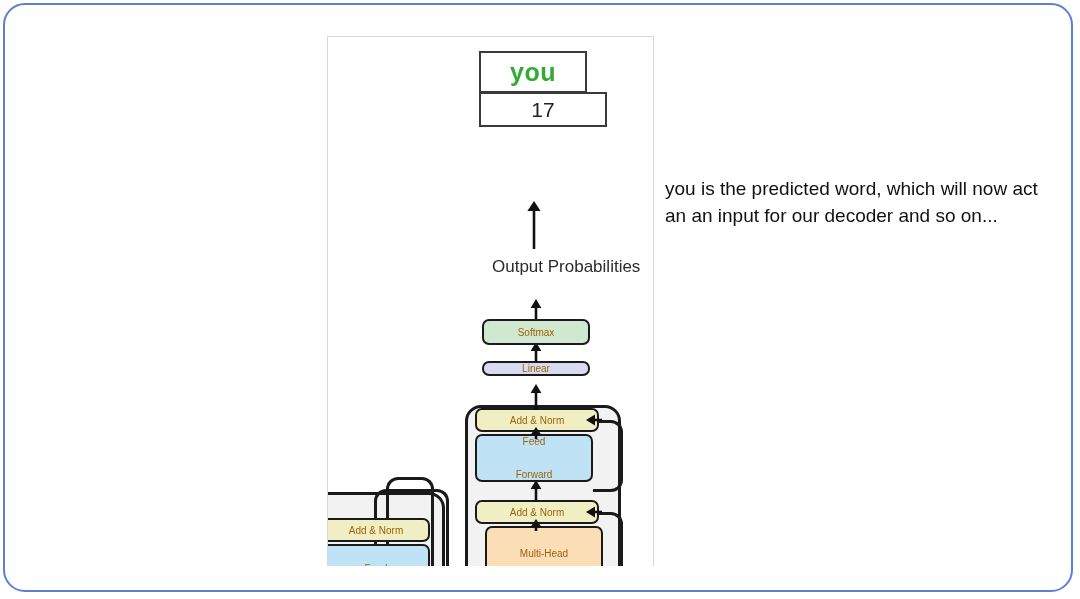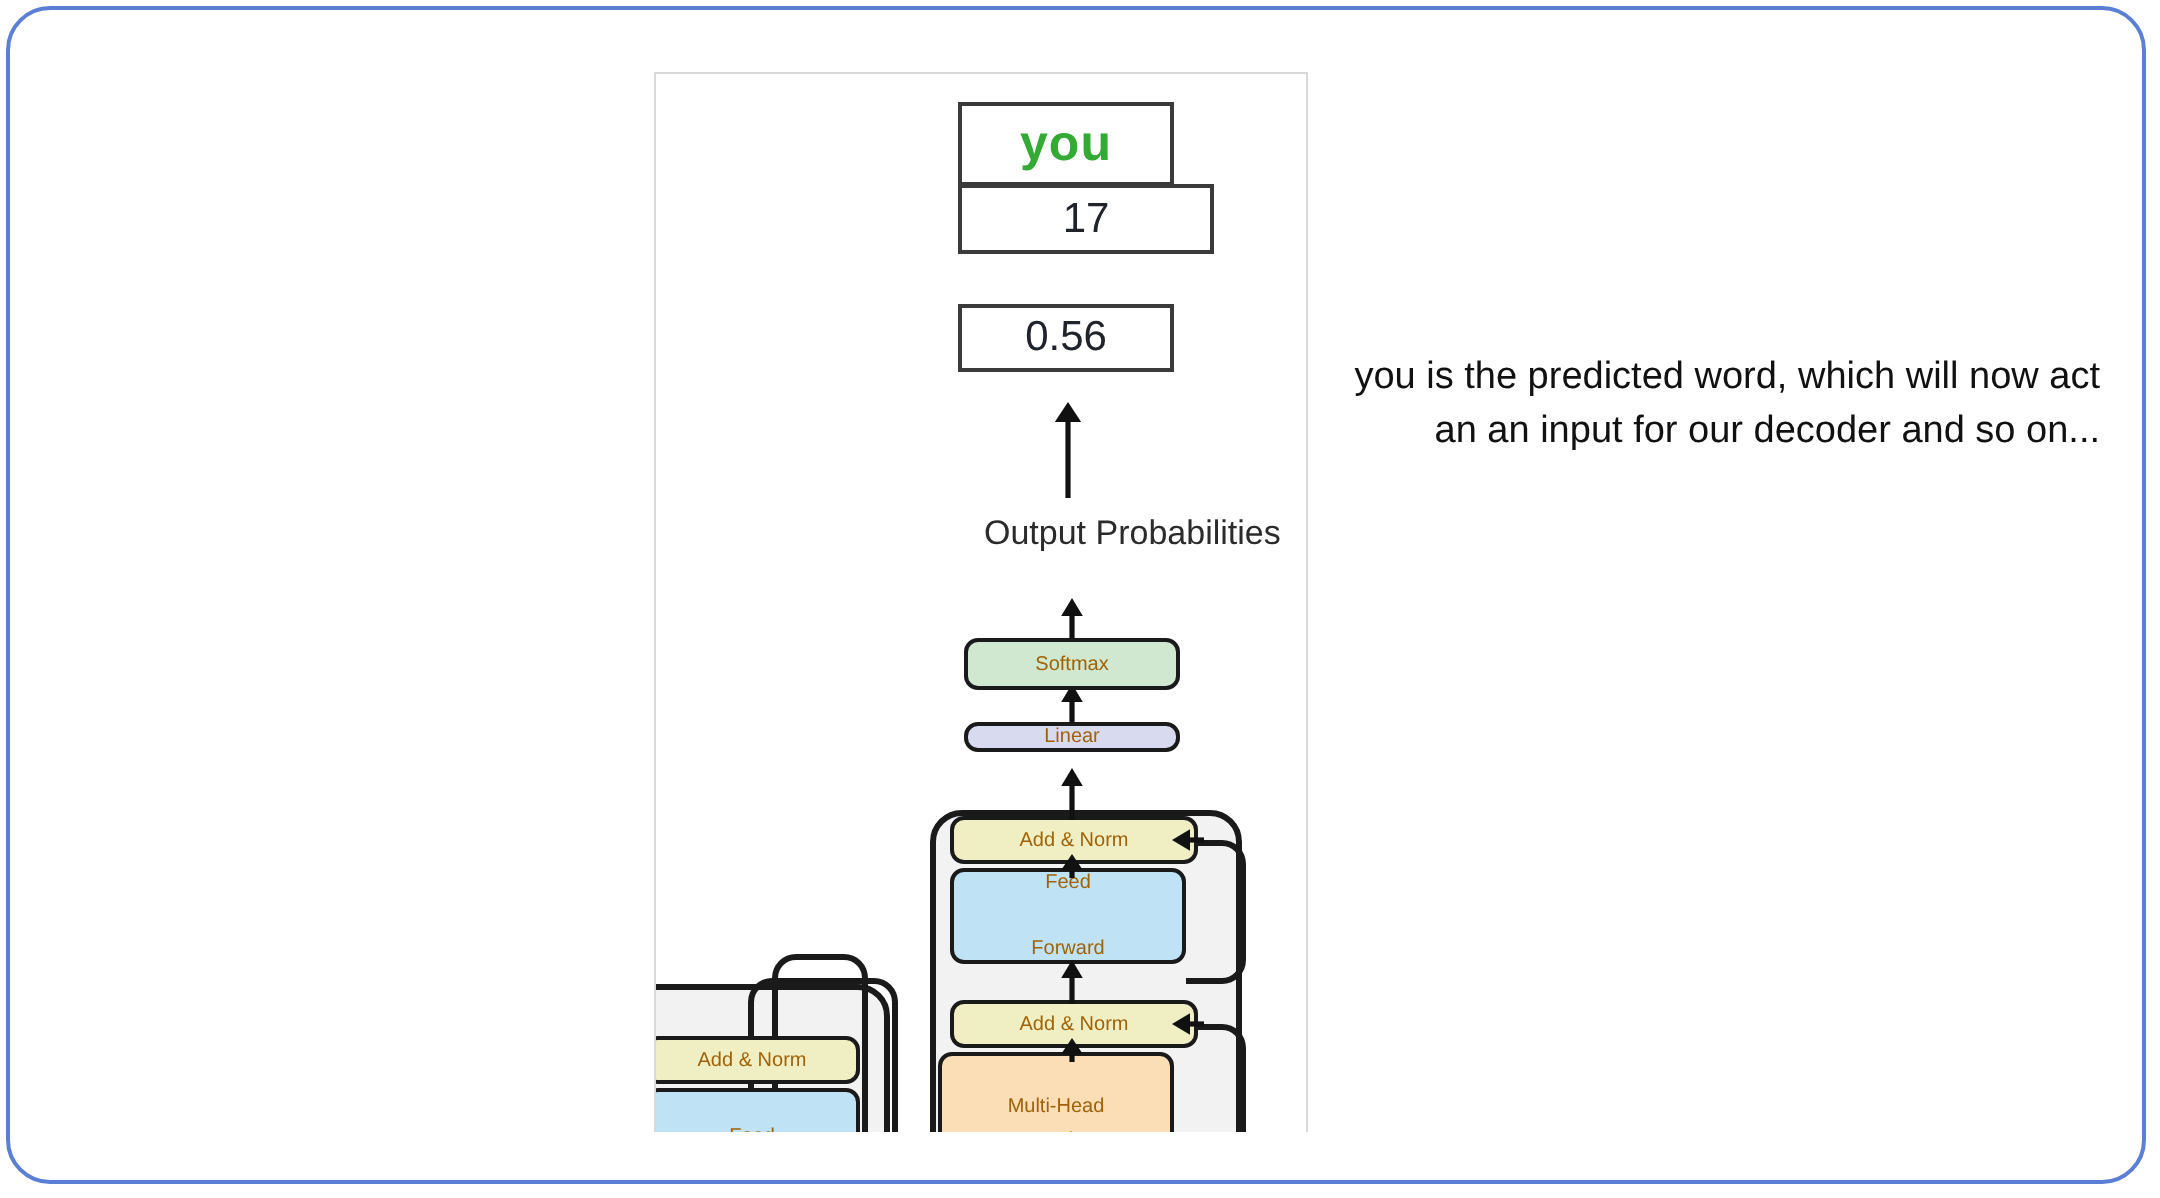--- a/index.html
+++ b/index.html
@@ -137,21 +137,21 @@
     height: 230px;
     box-sizing: border-box;
     border: 3px solid #1a1a1a;
     border-radius: 16px;
     background: #f2f2f2;
     z-index: 1;
   }
   #dec-addnorm-top { left: 147px; top: 371px; width: 124px; height: 24px; }
   #dec-feedforward { left: 147px; top: 397px; width: 118px; height: 48px; flex-direction: column; }
   #dec-addnorm-mid { left: 147px; top: 463px; width: 124px; height: 24px; }
-  #dec-attention   { left: 141px; top: 489px; width: 118px; height: 72px; flex-direction: column; }
+  #dec-attention   { left: 157px; top: 489px; width: 118px; height: 72px; flex-direction: column; }
 
   
   #encoder-container {
     position: absolute;
     left: -18px;
     top: 455px;
     width: 135px;
     height: 150px;
     box-sizing: border-box;
     border: 3px solid #1a1a1a;
@@ -170,43 +170,40 @@
     background: transparent;
     z-index: 2;
   }
 
   
   #caption {
     position: absolute;
     left: 660px;
     top: 170px;
     width: 385px;
-    text-align: right;
+    text-align: left;
     font-size: 19px;
     line-height: 27px;
     color: #111111;
   }
 </style>
 </head>
 <body>
 
 <div id="slide-frame">
 
   <div id="diagram-panel">
 
     <div class="pred-box" id="pred-word-box">
       <span id="pred-word-text">you</span>
     </div>
     <div class="pred-box" id="pred-index-box">
       <span id="pred-index-text">17</span>
     </div>
 
-    <div class="pred-box" id="pred-prob-box">
-      <span id="pred-prob-text">0.56</span>
-    </div>
 
     <svg id="arrow-to-token" viewBox="0 0 18 48">
       <line x1="9" y1="48" x2="9" y2="8" stroke="#111" stroke-width="2.6"></line>
       <polygon points="9,0 2.4,10 15.6,10" fill="#111"></polygon>
     </svg>
 
     <div id="output-prob-label">
       <span>Output Probabilities</span>
     </div>
 

